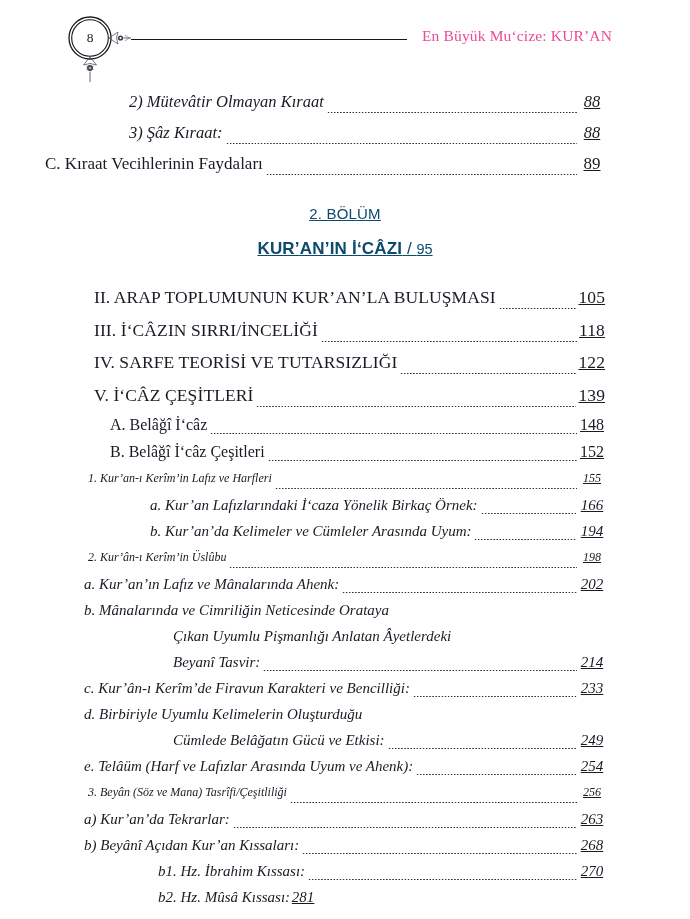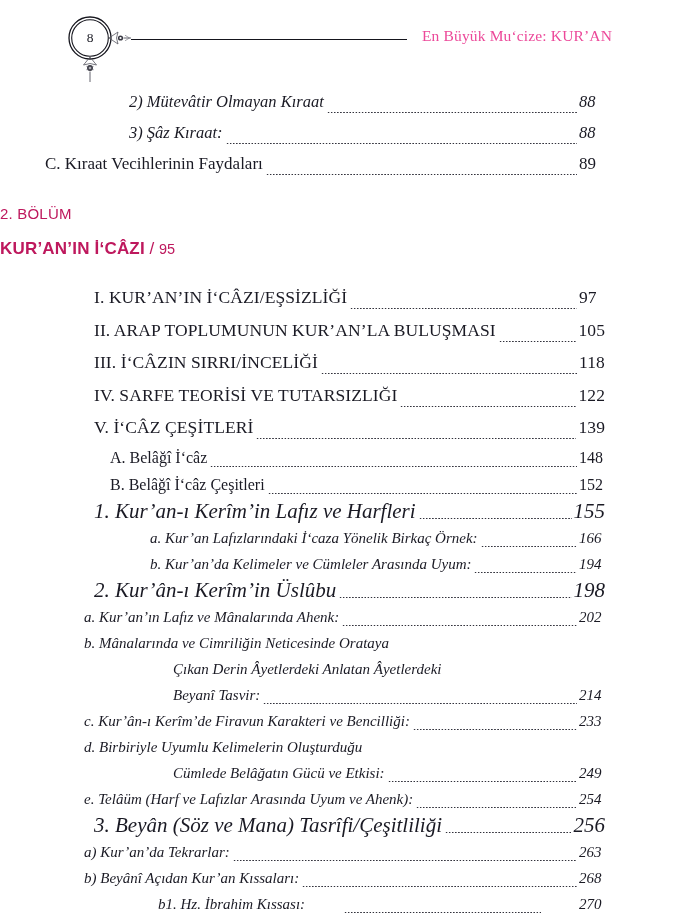--- a/index.html
+++ b/index.html
@@ -92,23 +92,24 @@
     left: 0;
     right: 0;
     bottom: 0.24em;
     height: 1px;
     background-image: radial-gradient(circle, #32323c 0.45px, rgba(0,0,0,0) 0.7px);
     background-size: 3.1px 1px;
     background-repeat: repeat-x;
   }
   .toc-page {
     flex: 0 0 auto;
-    text-align: left;
+    text-align: center;
     min-width: 26px;
     white-space: pre;
+    text-decoration: underline;
   }
   
   .toc-row.cont .toc-dots::after { display: none; }
   .toc-row.cont .toc-page { visibility: hidden; }
 
   
   .lvl-num2 {           
     font-style: italic;
     font-size: 16.5px;
     padding-left: 129px;
@@ -128,23 +129,24 @@
     letter-spacing: 0.1px;
   }
   .lvl-alpha {          
     font-style: normal;
     font-size: 16px;
     padding-left: 110px;
     line-height: 27px;
   }
   .lvl-n1 {             
     font-style: italic;
-    font-size: 21px;
-    padding-left: 94px;
+    font-size: 12px;
+    padding-left: 67px;
     line-height: 27px;
+    margin-left: 21px;
   }
   .lvl-a1 {             
     font-style: italic;
     font-size: 15px;
     padding-left: 150px;
     line-height: 26px;
   }
   .lvl-a2 {             
     font-style: italic;
     font-size: 15px;
@@ -155,28 +157,28 @@
     font-style: italic;
     font-size: 15px;
     padding-left: 173px;
     line-height: 26px;
   }
   .lvl-b1 {             
     font-style: italic;
     font-size: 15px;
     padding-left: 158px;
     line-height: 26px;
-    gap: 36px;
   }
 
   
   .chapter-block {
-    text-align: left;
+    text-align: center;
     font-family: "Liberation Sans", "DejaVu Sans", sans-serif;
-    color: #be185d;
+    color: #0c4a6e;
+    text-decoration: underline;
   }
   .chapter-kicker {
     font-size: 15px;
     letter-spacing: 0.2px;
     padding-top: 26px;
   }
   .chapter-title-line {
     padding-top: 17px;
     padding-bottom: 22px;
     font-size: 17px;
@@ -249,25 +251,20 @@
   <div class="chapter-block">
     <div class="chapter-kicker">2. BÖLÜM</div>
     <div class="chapter-title-line">
       <span class="chapter-title">KUR’AN’IN İ‘CÂZI</span><span class="chapter-sep"> / </span><span class="chapter-pageno">95</span>
     </div>
   </div>
 
   <div>
 
     <div class="toc-row lvl-roman">
-      <span class="toc-label">I. KUR’AN’IN İ‘CÂZI/EŞSİZLİĞİ</span>
-      <span class="toc-dots"></span>
-      <span class="toc-page">97</span>
-    </div>
-    <div class="toc-row lvl-roman">
       <span class="toc-label">II. ARAP TOPLUMUNUN KUR’AN’LA BULUŞMASI</span>
       <span class="toc-dots"></span>
       <span class="toc-page">105</span>
     </div>
     <div class="toc-row lvl-roman">
       <span class="toc-label">III. İ‘CÂZIN SIRRI/İNCELİĞİ</span>
       <span class="toc-dots"></span>
       <span class="toc-page">118</span>
     </div>
     <div class="toc-row lvl-roman">
@@ -319,21 +316,21 @@
       <span class="toc-dots"></span>
       <span class="toc-page">202</span>
     </div>
 
     <div class="toc-row lvl-a2 cont">
       <span class="toc-label">b. Mânalarında ve Cimriliğin Neticesinde Orataya</span>
       <span class="toc-dots"></span>
       <span class="toc-page"></span>
     </div>
     <div class="toc-row lvl-a2c cont">
-      <span class="toc-label">Çıkan Derin Âyetlerdeki Anlatan Âyetlerdeki</span>
+      <span class="toc-label">Çıkan Uyumlu Pişmanlığı Anlatan Âyetlerdeki</span>
       <span class="toc-dots"></span>
       <span class="toc-page"></span>
     </div>
     <div class="toc-row lvl-a2c">
       <span class="toc-label">Beyanî Tasvir:</span>
       <span class="toc-dots"></span>
       <span class="toc-page">214</span>
     </div>
 
     <div class="toc-row lvl-a2">

